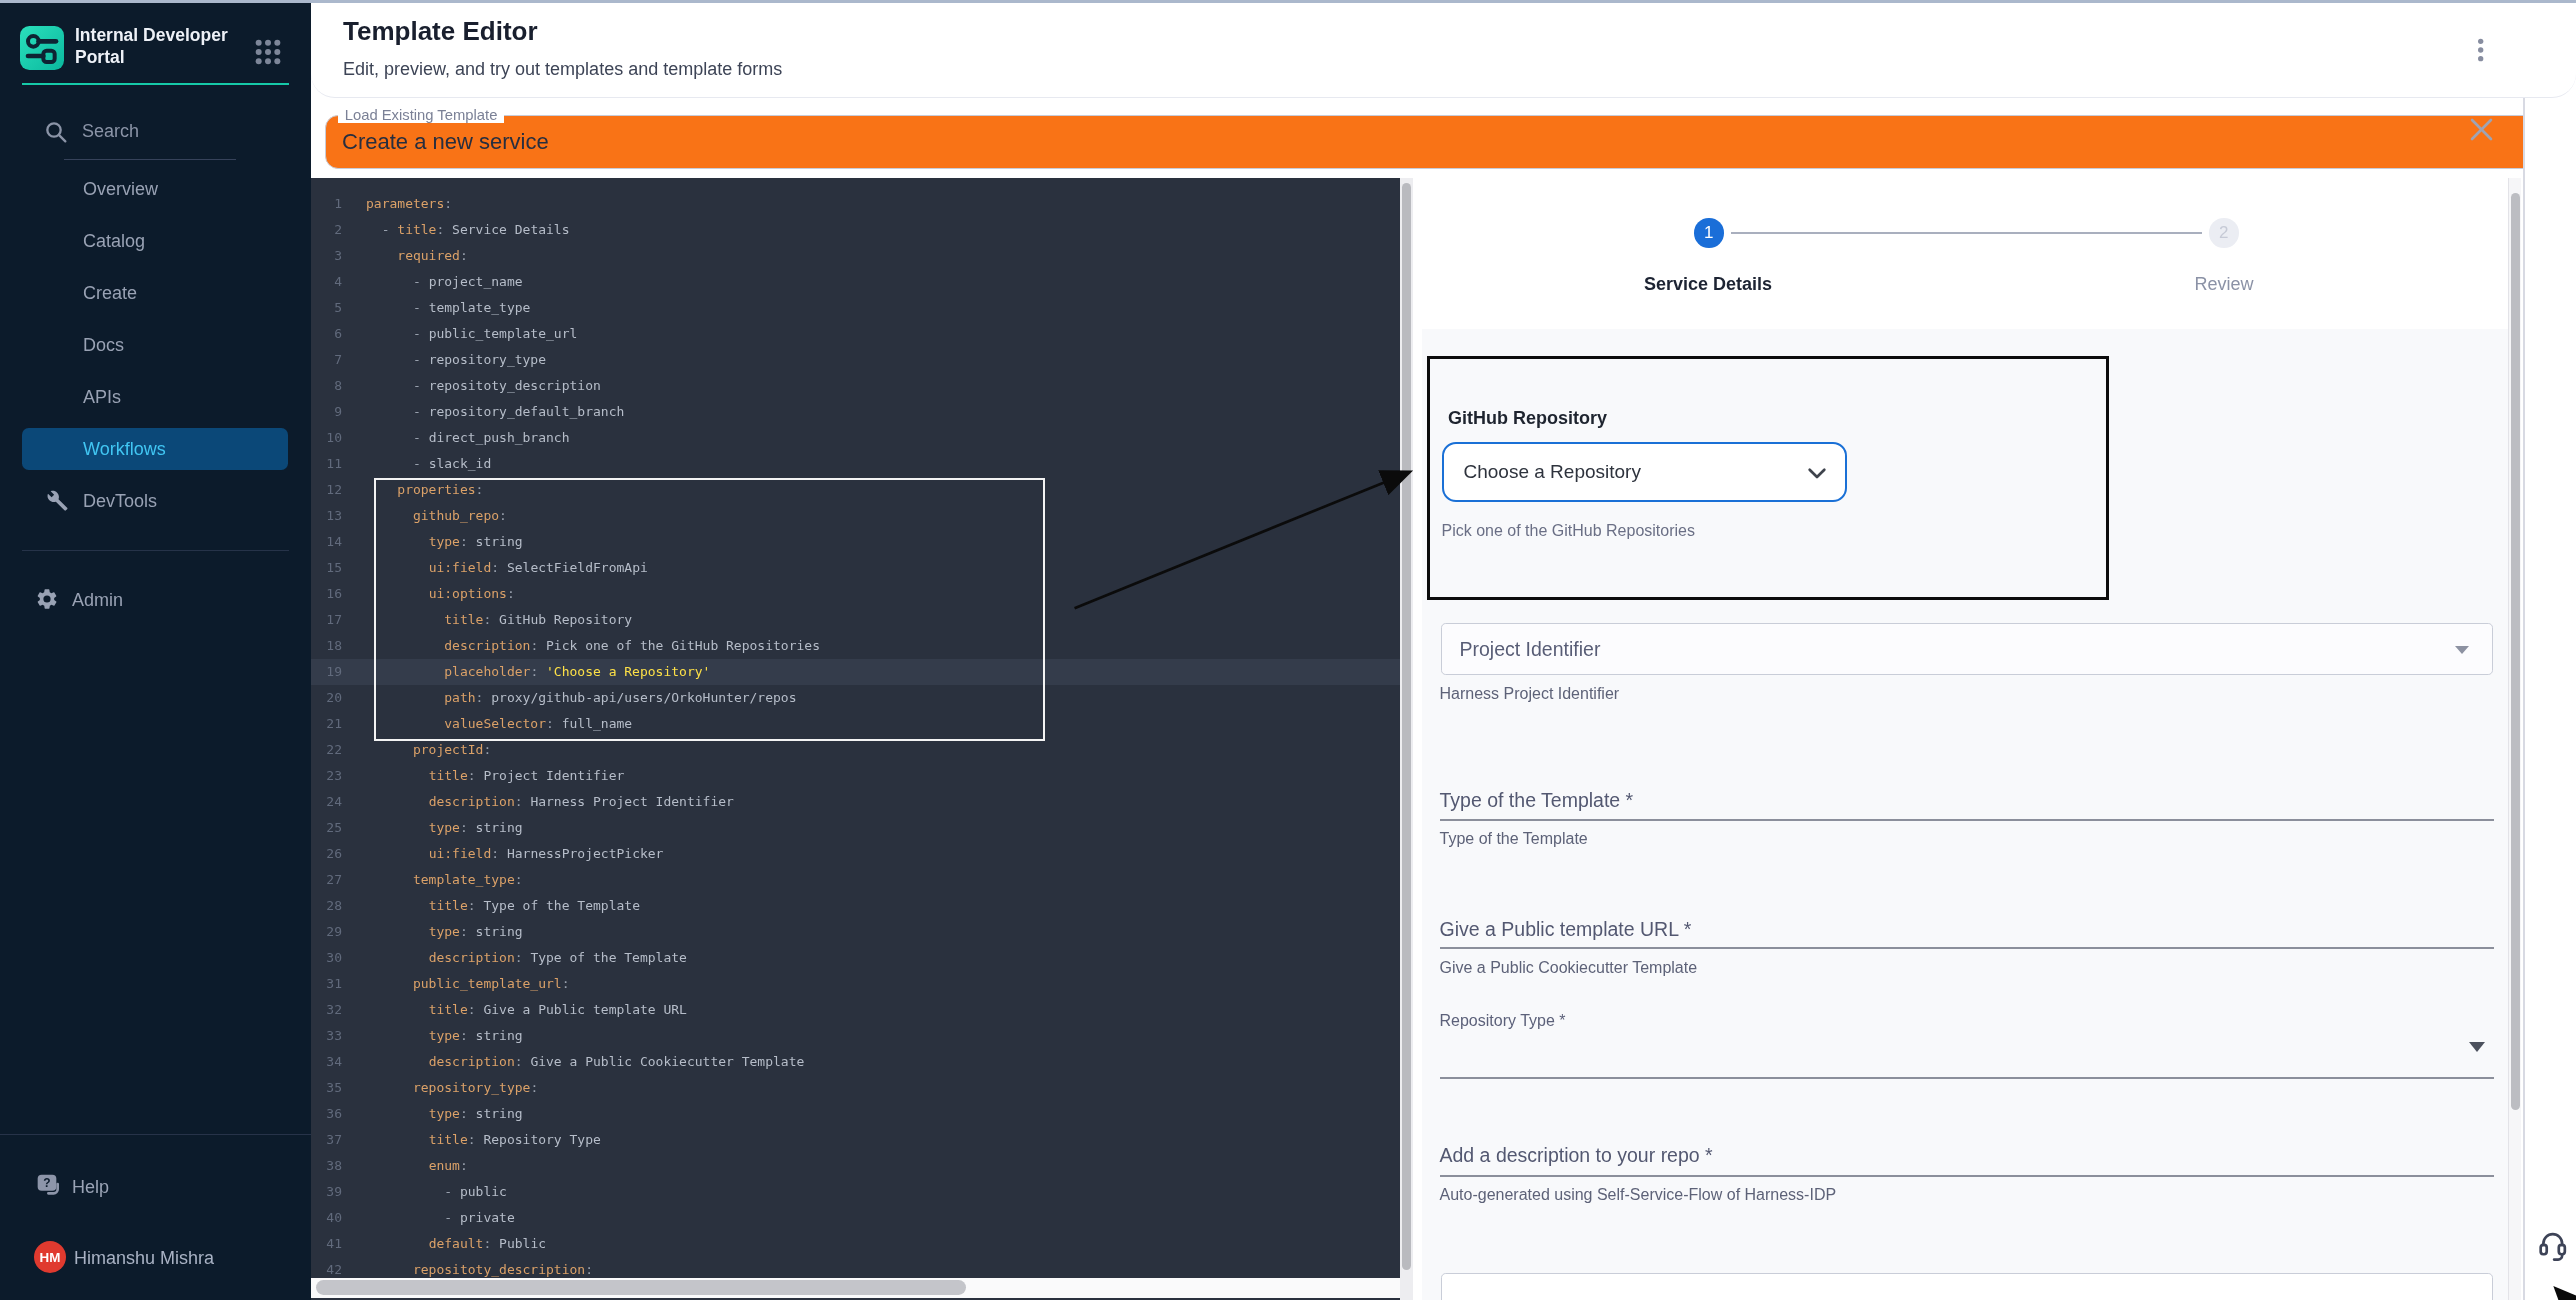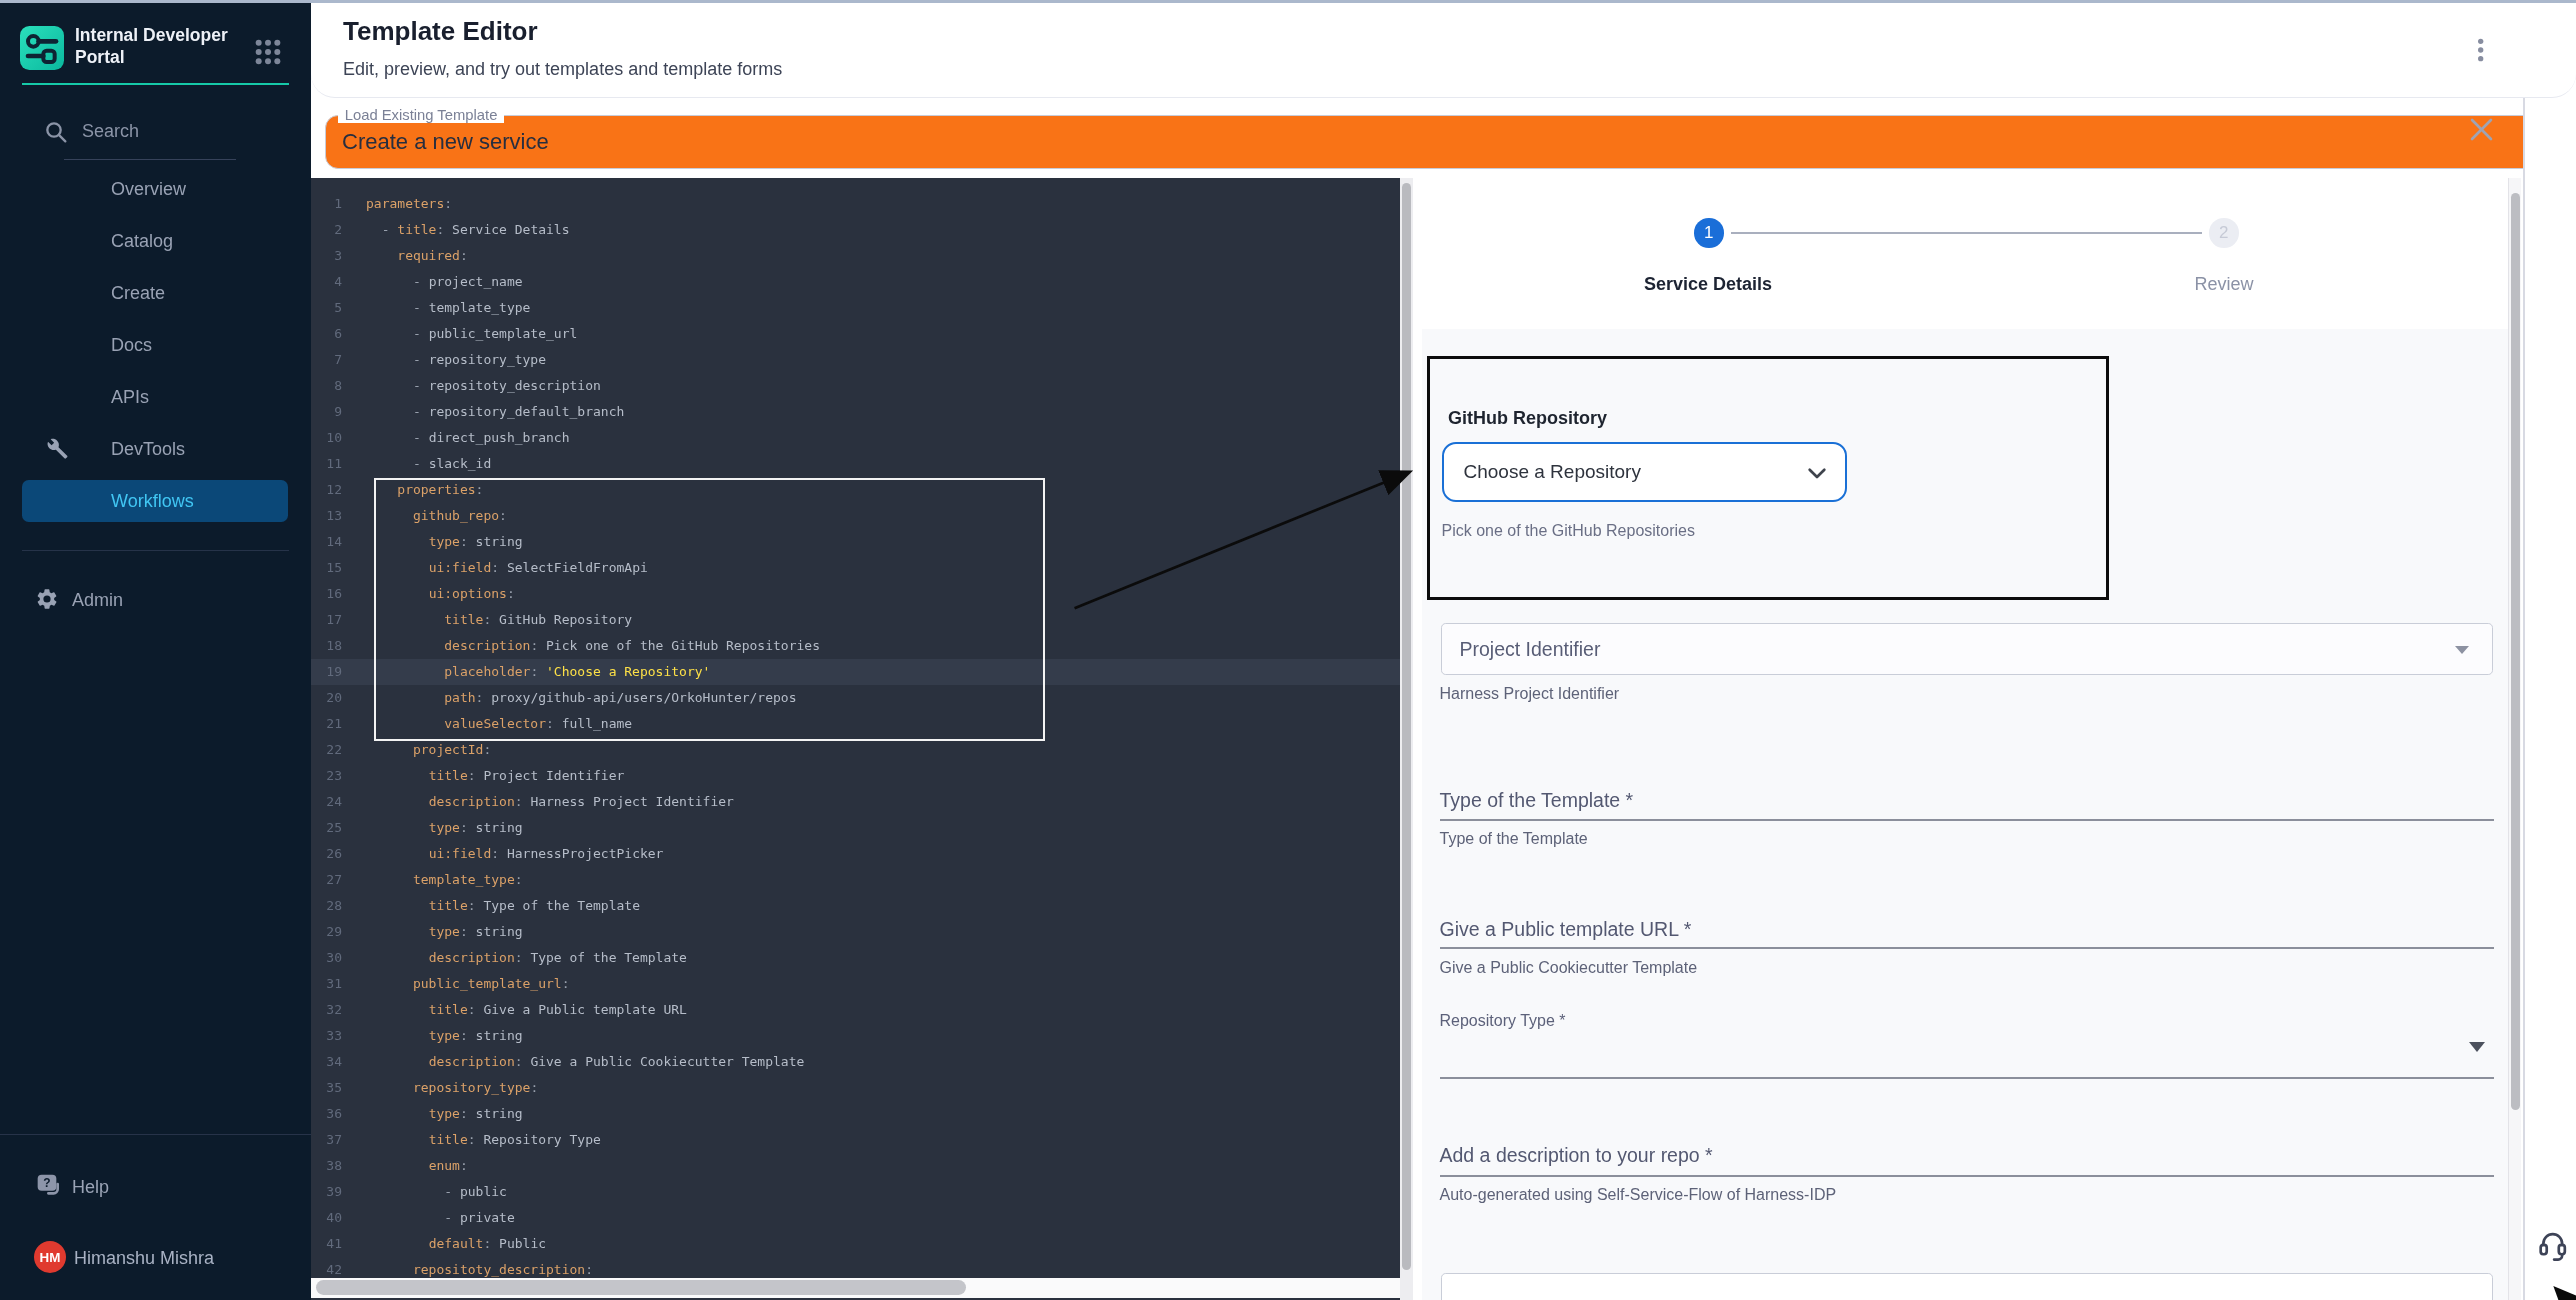--- a/index.html
+++ b/index.html
@@ -21,21 +21,21 @@
   #search-row { left:0; top:113px; width:311px; height:40px; cursor:pointer; }
   #search-icon { position:absolute; left:44px; top:6.7px; }
   #search-label { position:absolute; left:82px; top:8px; font-size:18px; color:#8b94a7; }
   #search-line { left:64px; top:159px; width:172px; height:1.3px; background:#36425a; }
 
   #sidebar-nav { left:0; top:163px; width:311px; }
   .nav-item { position:relative; height:52px; }
   .nav-item .pill { position:absolute; left:21.5px; right:23px; top:4.7px; bottom:5.4px;
                     background:#0b4878; border-radius:6.7px; }
   .nav-txt { position:absolute; left:83px; top:50%; transform:translateY(-50%);
-             font-size:18px; color:#99a2b4;margin-left:28px; }
+             font-size:18px; color:#99a2b4; }
   .nav-item.active .nav-txt { color:#41c6f3; }
   .nav-ico { position:absolute; left:43px; top:50%; transform:translateY(-50%); }
   #nav-divider { left:21.5px; top:550px; width:267px; height:1.3px; background:#263349; }
   #admin-row { left:0; top:574px; width:311px; height:51px; cursor:pointer; }
   #gear-icon { position:absolute; left:35px; top:13.4px; }
   #admin-label { position:absolute; left:72px; top:50%; transform:translateY(-50%);
                  font-size:18px; color:#99a2b4; }
   #bottom-divider { left:0; top:1134px; width:311px; height:1.3px; background:#273349; }
   #help-row { left:0; top:1161px; width:311px; height:51px; cursor:pointer; }
   #help-icon { position:absolute; left:35px; top:11.4px; }
@@ -199,29 +199,29 @@
       </div>
       <div class="nav-item">
         <span class="nav-txt">Create</span>
       </div>
       <div class="nav-item">
         <span class="nav-txt">Docs</span>
       </div>
       <div class="nav-item">
         <span class="nav-txt">APIs</span>
       </div>
+      <div class="nav-item active">
+        <span class="pill"></span>
+        <span class="nav-txt">Workflows</span>
+      </div>
       <div class="nav-item">
         <span class="nav-ico"><svg width="25.5" height="25.5" viewBox="0 0 24 24">
             <path fill="#99a2b4" d="M22.7 19.3l-8.1-8.1c.8-2 .4-4.4-1.3-6.1C11.6 3.4 9.2 3 7.2 3.8l3.3 3.3-2.4 2.4-3.4-3.3c-.9 2-.4 4.4 1.3 6.1 1.7 1.7 4.1 2.1 6.1 1.3l8.1 8.1c.4.4 1 .4 1.4 0l1.1-1.1c.4-.4.4-1 0-1.3z"></path>
           </svg></span>
         <span class="nav-txt">DevTools</span>
-      </div>
-      <div class="nav-item active">
-        <span class="pill"></span>
-        <span class="nav-txt">Workflows</span>
       </div>
     </nav>
 
   <div class="abs" id="nav-divider"></div>
   <div class="abs" id="admin-row">
     <span id="gear-icon">
       <svg width="24" height="24" viewBox="0 0 24 24">
         <path fill="#99a2b4" d="M19.14 12.94c.04-.3.06-.61.06-.94s-.02-.64-.07-.94l2.03-1.58a.5.5 0 0 0 .12-.64l-1.92-3.32a.5.5 0 0 0-.61-.22l-2.39.96a7.03 7.03 0 0 0-1.62-.94l-.36-2.54a.5.5 0 0 0-.5-.42h-3.84a.5.5 0 0 0-.5.42l-.36 2.54c-.59.24-1.13.56-1.62.94l-2.39-.96a.5.5 0 0 0-.61.22L2.74 8.87a.5.5 0 0 0 .12.64l2.03 1.58c-.05.3-.07.63-.07.94s.02.64.07.94l-2.03 1.58a.5.5 0 0 0-.12.64l1.92 3.32c.14.24.42.34.61.22l2.39-.96c.5.38 1.03.7 1.62.94l.36 2.54c.04.24.25.42.5.42h3.84c.25 0 .46-.18.5-.42l.36-2.54c.59-.24 1.13-.56 1.62-.94l2.39.96c.23.09.47 0 .61-.22l1.92-3.32a.5.5 0 0 0-.12-.64l-2.03-1.58zM12 15.6a3.6 3.6 0 1 1 0-7.2 3.6 3.6 0 0 1 0 7.2z"></path>
       </svg>
     </span>

